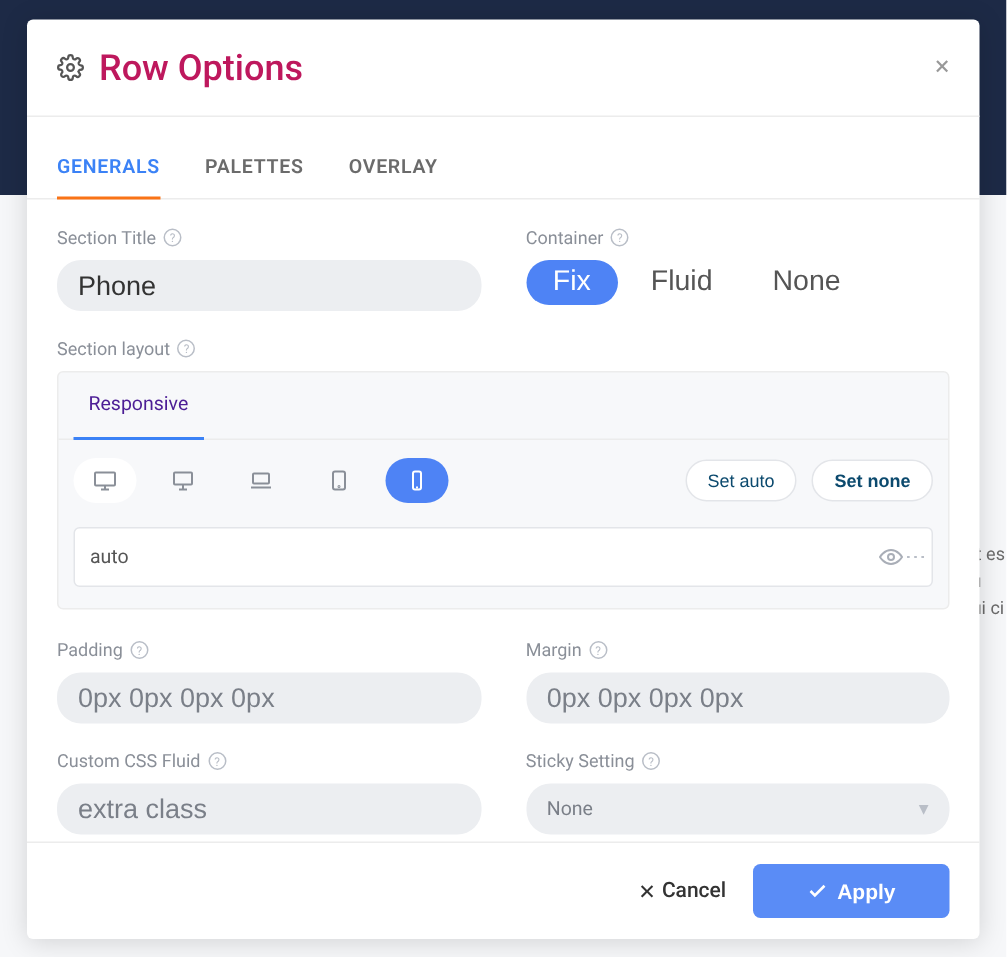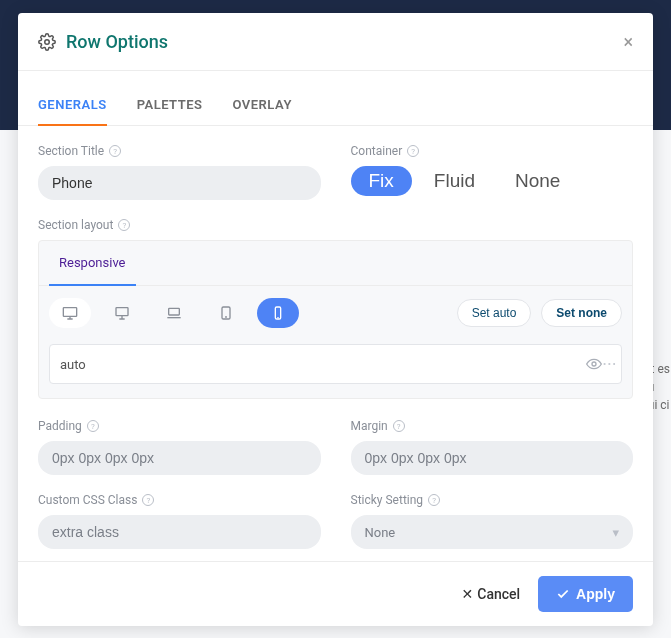--- a/index.html
+++ b/index.html
@@ -15,39 +15,39 @@
     top: 13px; left: 18px; right: 18px; bottom: 12px;
     background: #fff;
     border-radius: 4px;
     box-shadow: 0 2px 18px rgba(0,0,0,0.15);
     display: flex; flex-direction: column;
   }
 
   
   .modal-header { display: flex; align-items: center; padding: 18px 20px; border-bottom: 1px solid #ececec; }
   .modal-header .gear { width: 18px; height: 18px; color: #555; margin-right: 10px; }
-  .modal-header .title { font-size: 18px; font-weight: 500; color: #0f766e; flex: 1; }
+  .modal-header .title { font-size: 24px; font-weight: 500; color: #be185d; flex: 1; }
   .close-x { color: #999; font-size: 18px; cursor: pointer; line-height: 1; }
 
   
   .tabs { display: flex; gap: 30px; padding: 0 20px; border-bottom: 1px solid #ececec; margin-top: 14px; }
   .tab { font-size: 13px; font-weight: 600; letter-spacing: 0.5px; color: #6b6b6b; padding: 12px 0; cursor: pointer; }
   .tab.active { color: #3b82f6; border-bottom: 2px solid #f97316; margin-bottom: -1px; }
 
   
   .modal-body { padding: 18px 20px 8px 20px; flex: 1; overflow: auto; }
   .row { display: flex; gap: 30px; margin-bottom: 18px; }
   .col { flex: 1; min-width: 0; }
 
   .field-label { font-size: 12px; color: #8a8f98; margin-bottom: 8px; display: flex; align-items: center; gap: 5px; }
   .help { width: 12px; height: 12px; border: 1px solid #b9bec7; border-radius: 50%; display: inline-flex; align-items: center; justify-content: center; font-size: 8px; color: #b9bec7; }
 
   .text-input {
     width: 100%; height: 34px; border: none; background: #eceef1; border-radius: 16px;
-    padding: 0 14px; font-size: 14px; color: #333; outline: none;
+    padding: 0 14px; font-size: 18px; color: #333; outline: none;
   }
   .text-input::placeholder { color: #7a7f88; }
 
   .seg { display: flex; gap: 4px; align-items: center; }
   .seg-btn {
     height: 30px; padding: 0 18px; border-radius: 15px; border: none;
     background: transparent; color: #555; font-size: 19px; cursor: pointer;
   }
   .seg-btn.active { background: #4e83f5; color: #fff; }
 
@@ -84,21 +84,21 @@
   
   .select-like {
     width: 100%; height: 34px; background: #eceef1; border-radius: 16px; display: flex; align-items: center;
     padding: 0 14px; font-size: 13px; color: #7a7f88;
   }
   .select-like .caret { color: #b9bec7; }
 
   
   .modal-footer { border-top: 1px solid #ececec; padding: 14px 20px; display: flex; justify-content: flex-end; align-items: center; gap: 18px; }
   .cancel { display: inline-flex; align-items: center; gap: 4px; font-size: 14px; color: #333; cursor: pointer; font-weight: 500; }
-  .apply { display: inline-flex; align-items: center; gap: 6px; height: 36px; padding: 0 18px; background: #5a8cf6; color: #fff; border: none; border-radius: 5px; font-size: 14px; font-weight: 600; cursor: pointer; }
+  .apply { display: inline-flex; align-items: center; gap: 6px; height: 36px; padding: 0 36px; background: #5a8cf6; color: #fff; border: none; border-radius: 5px; font-size: 14px; font-weight: 600; cursor: pointer; }
 </style>
 </head>
 <body>
 
 <div class="backdrop"></div>
 <div class="back-strip"></div>
 <div class="behind-text">a t es gu dui ci</div>
 
 <div class="modal">
 
@@ -212,21 +212,21 @@
           <span>Margin</span>
           <span class="help">?</span>
         </div>
         <input class="text-input" placeholder="0px 0px 0px 0px" style="">
       </div>
     </div>
 
     <div class="row">
       <div class="col">
         <div class="field-label">
-          <span>Custom CSS Class</span>
+          <span>Custom CSS Fluid</span>
           <span class="help">?</span>
         </div>
         <input class="text-input" placeholder="extra class" style="">
       </div>
       <div class="col">
         <div class="field-label">
           <span>Sticky Setting</span>
           <span class="help">?</span>
         </div>
         <div class="select-like">

